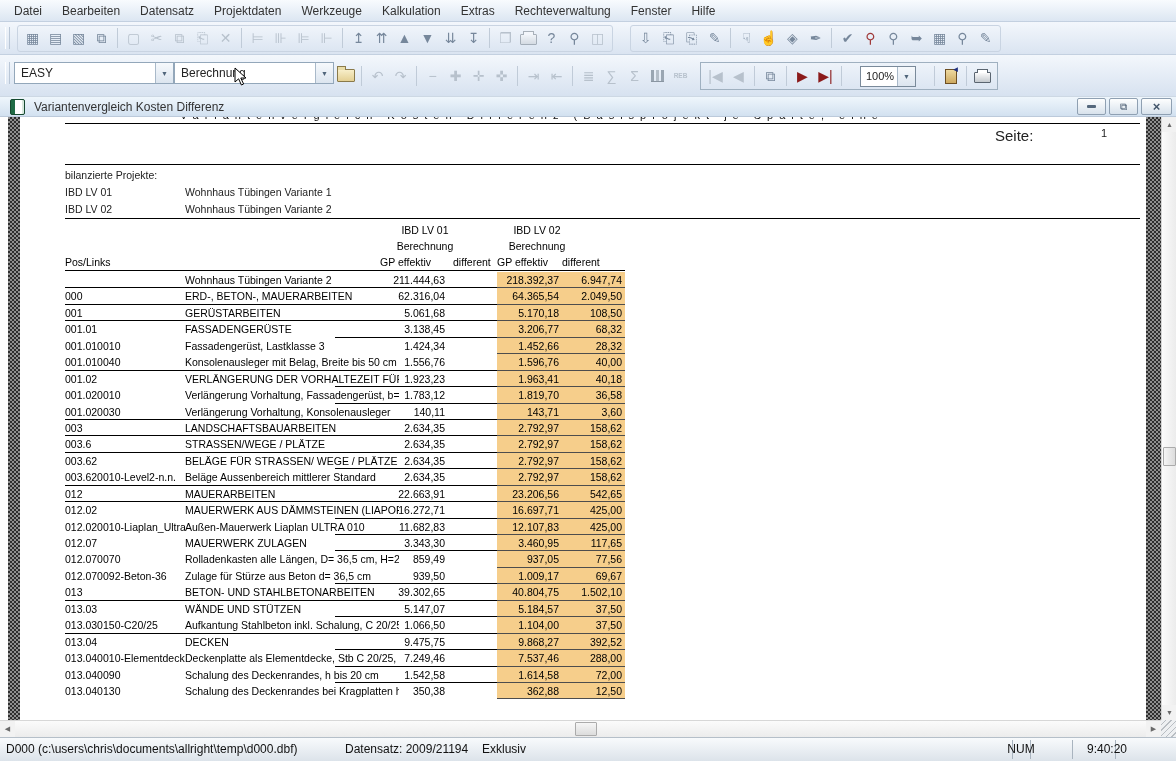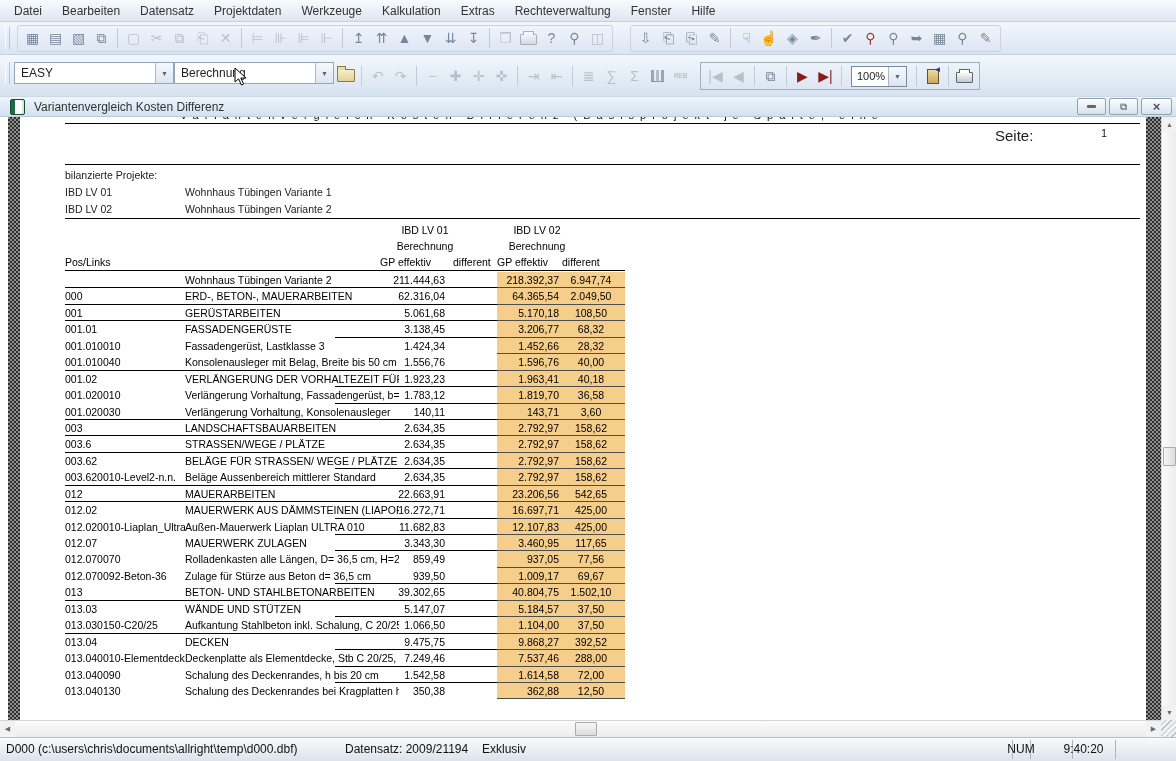--- a/index.html
+++ b/index.html
@@ -26,21 +26,21 @@
   .tsep{width:1px;height:20px;background:#c0cbd8;margin:0 4px;flex:none}
   
   .combo{display:flex;width:160px;height:22px;border:1px solid #93a7ba;background:#fff;
     box-sizing:border-box;flex:none}
   .combo .cval{flex:1;font-size:12px;padding:3px 0 0 6px;color:#222;overflow:hidden;white-space:nowrap}
   .cbtn{width:17px;background:linear-gradient(#f6f9fc,#dce5ef);border-left:1px solid #a9b9c9;
     display:flex;align-items:center;justify-content:center;font-size:7px;color:#50657a;flex:none}
   .navbox{display:flex;align-items:center;border:1px solid #9fb0c0;height:28px;
     padding:0 3px;margin-left:8px;box-sizing:border-box}
   .zoombox{display:flex;width:56px;height:21px;border:1px solid #7a8a9a;background:#fff;
-    box-sizing:border-box;margin:0 5px;font-size:11px}
+    box-sizing:border-box;margin:0 14px;font-size:11px}
   .zoombox .cval{flex:1;padding:3px 0 0 5px}
   
   .ic-folder{width:16px;height:11px;background:linear-gradient(#f7eec9,#e4d093);
     border:1px solid #8a7a4a;border-radius:1px;position:relative}
   .ic-folder::before{content:"";position:absolute;left:-1px;top:-4px;width:7px;height:3px;
     background:#e9dca6;border:1px solid #8a7a4a;border-bottom:none}
   .ic-printer{width:15px;height:9px;background:linear-gradient(#fafafa,#c4c9ce);
     border:1px solid #5a6570;border-radius:1px;position:relative;margin-top:2px}
   .ic-printer::before{content:"";position:absolute;left:2px;top:-4px;width:9px;height:3px;
     background:#fff;border:1px solid #5a6570;border-bottom:none}
@@ -88,21 +88,21 @@
   .thead-line{position:absolute;left:0;top:48px;width:560px;height:0;border-top:1px solid #000}
   #report-rows{position:absolute;left:0;top:50px;width:560px}
   .trow{position:relative;height:16.45px}
   .cell{position:absolute;top:0;height:100%;line-height:16.4px;font-size:10.5px;color:#000;
     white-space:nowrap;box-sizing:border-box}
   .c-pos{left:0;width:120px;overflow:hidden}
   .c-desc{left:120px;width:214px;overflow:hidden}
   .c-gp1{left:255px;width:125px;text-align:right}
   .c-diff1{left:380px;width:45px;text-align:right}
   .c-gp2{left:432px;width:63px;text-align:right;padding-right:1px}
-  .c-diff2{left:495px;width:65px;text-align:center;padding-right:3px}
+  .c-diff2{left:495px;width:65px;text-align:right;padding-right:3px}
   .hl{background:var(--hl,#f6ce8b);border-bottom:1px solid #4d4d4d}
   .hl.plain{background:#fff}
   .trow.lf::after,.trow.lv::after{content:"";position:absolute;bottom:0;height:1px;background:#000}
   .trow.lf::after{left:0;width:432px}
   .trow.lv::after{left:270px;width:162px}
   
   .vscroll{position:absolute;left:1161px;top:117px;width:15px;height:603px;
     background:linear-gradient(90deg,#fbfbfb,#ececec);border-left:1px solid #d7d7d7;box-sizing:border-box}
   .hscroll{position:absolute;left:0;top:720px;width:1161px;height:17px;
     background:linear-gradient(#fbfbfb,#ececec);border-top:1px solid #d7d7d7;box-sizing:border-box}
@@ -538,14 +538,14 @@
 
 <div class="statusbar">
   <span class="sb" style="left:6px">D000 (c:\users\chris\documents\allright\temp\d000.dbf)</span>
   <span class="sb" style="left:345px">Datensatz: 2009/21194</span>
   <span class="sb" style="left:482px">Exklusiv</span>
   <span class="sbsep" style="left:1012px"></span>
   <span class="sbsep" style="left:1030px"></span>
   <span class="sb" style="left:1000px;width:42px;text-align:center">NUM</span>
   <span class="sbsep" style="left:1072px"></span>
   <span class="sbsep" style="left:1115px"></span>
-  <span class="sb" style="left:1056px;width:55px;text-align:center">9:40:20</span>
+  <span class="sb" style="left:1087px;width:55px;text-align:left">9:40:20</span>
 </div>
 
 </body></html>

